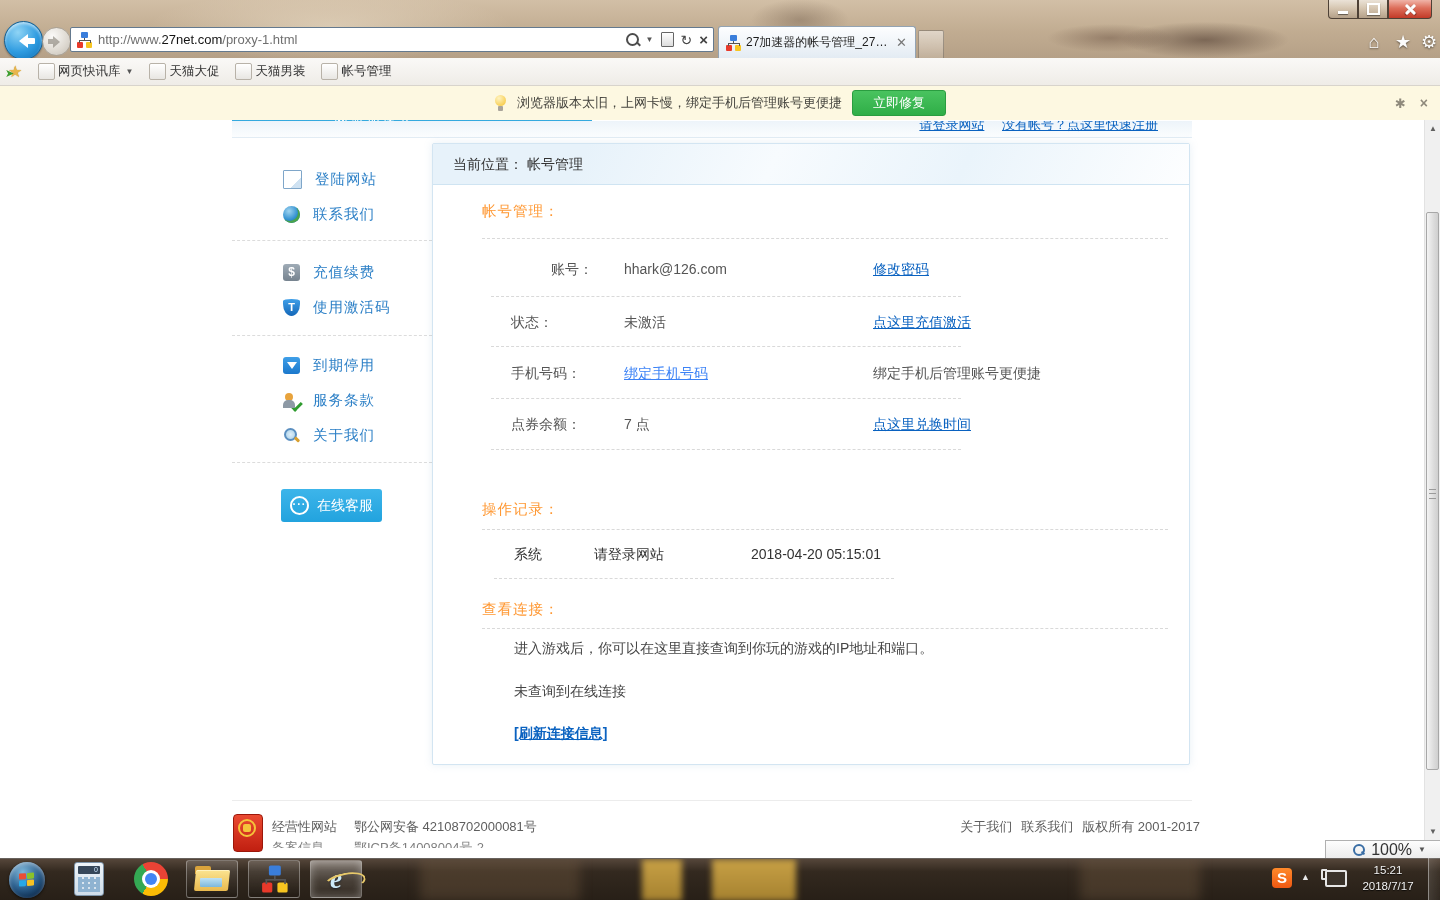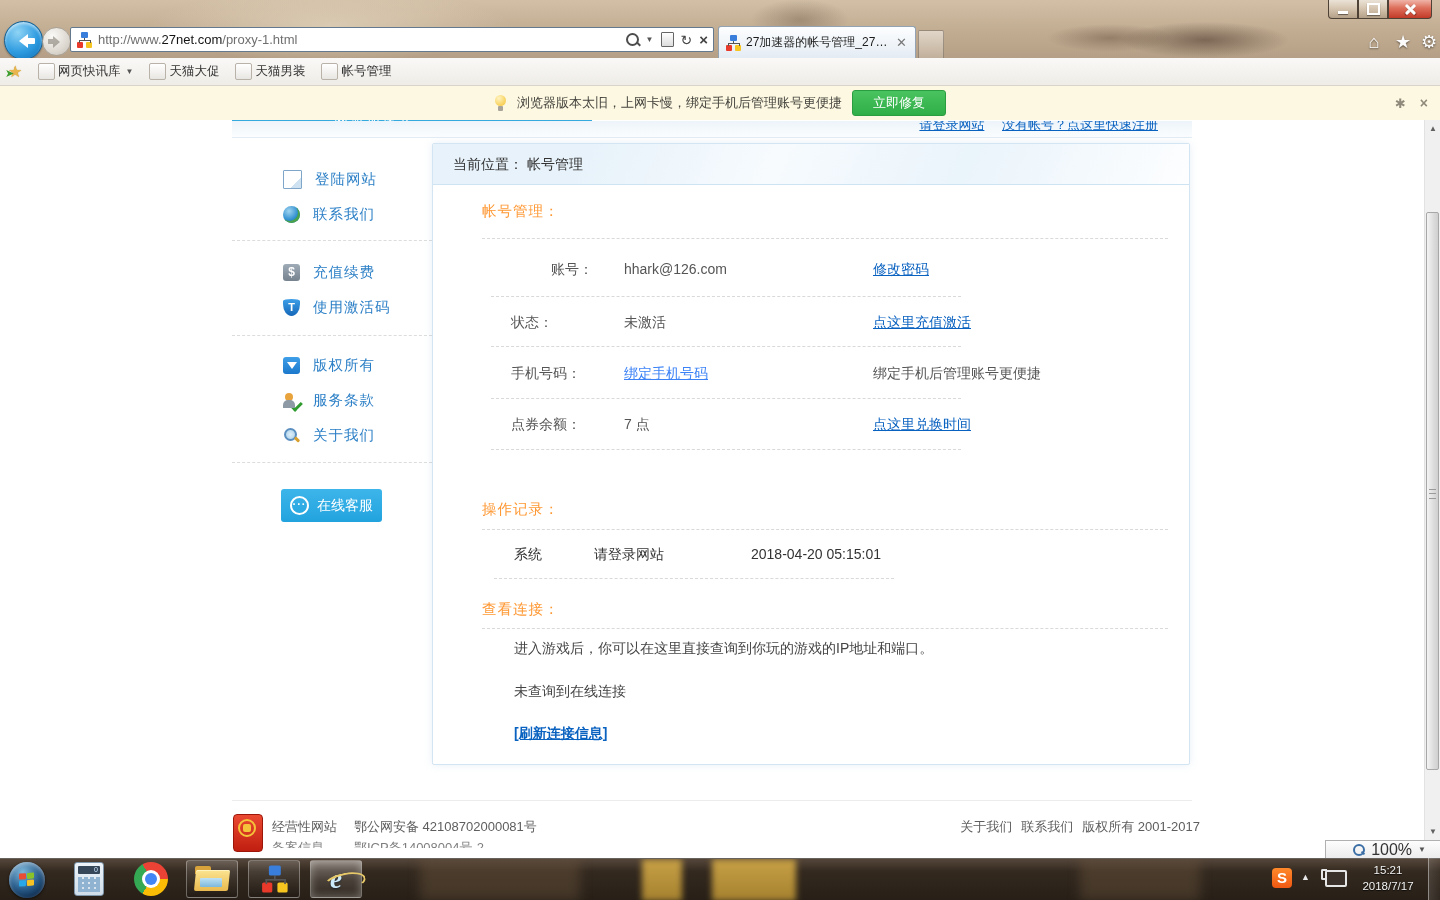--- a/index.html
+++ b/index.html
@@ -347,21 +347,21 @@
       <span class="ic16 ic-dollar">$</span>
       <span class="lbl">充值续费</span>
     </div>
     <div class="abs side-item" style="top:178px;">
       <span class="ic16 ic-shield">T</span>
       <span class="lbl">使用激活码</span>
     </div>
     <div class="abs side-div" style="top:215px;"></div>
     <div class="abs side-item" style="top:236px;">
       <span class="ic16 ic-dl"></span>
-      <span class="lbl">版权所有</span>
+      <span class="lbl">到期停用</span>
     </div>
     <div class="abs side-item" style="top:271px;">
       <span class="ic16 ic-person">
           <span class="ic-check"></span>
         </span>
       <span class="lbl">服务条款</span>
     </div>
     <div class="abs side-item" style="top:306px;">
       <span class="ic16 ic-mag"></span>
       <span class="lbl">关于我们</span>

